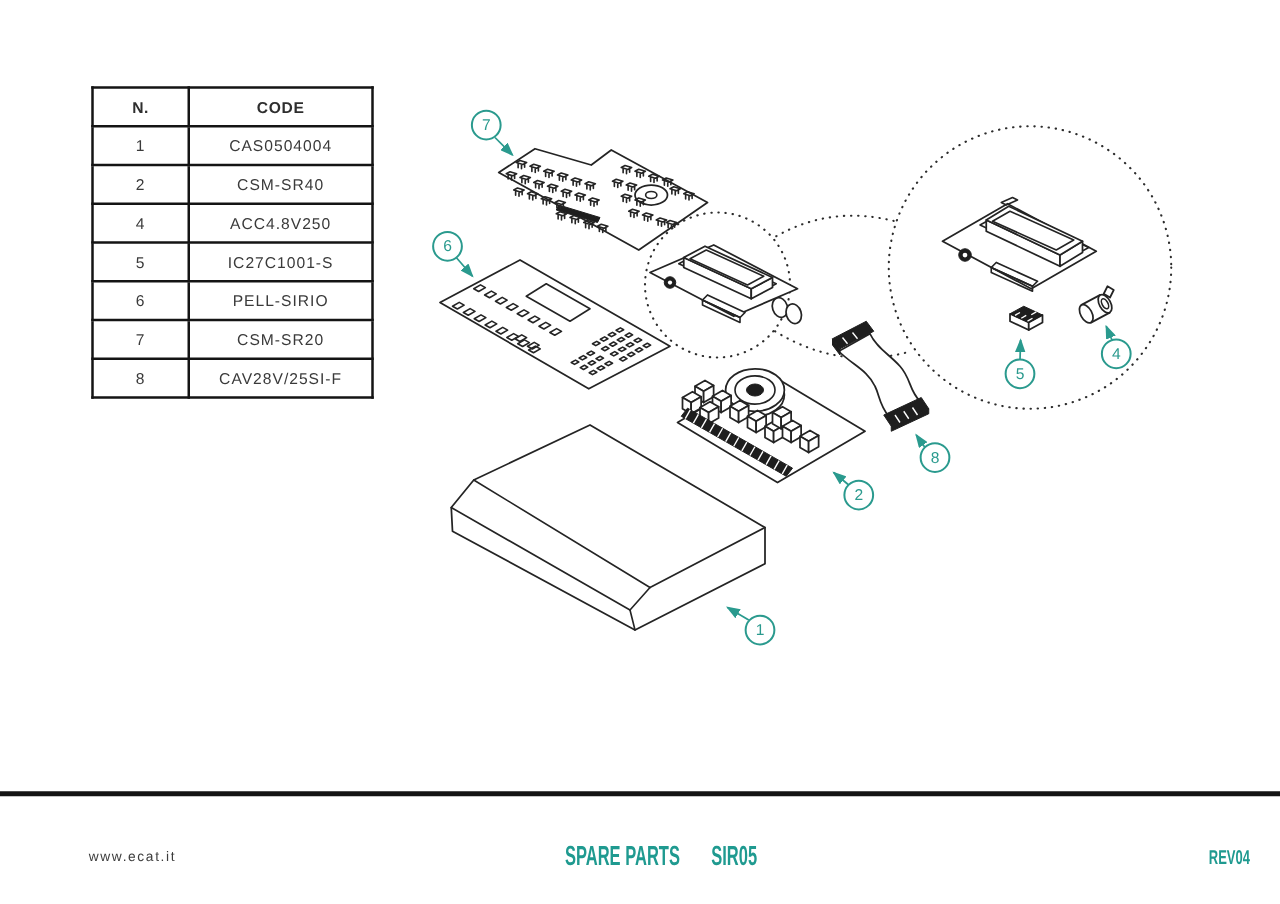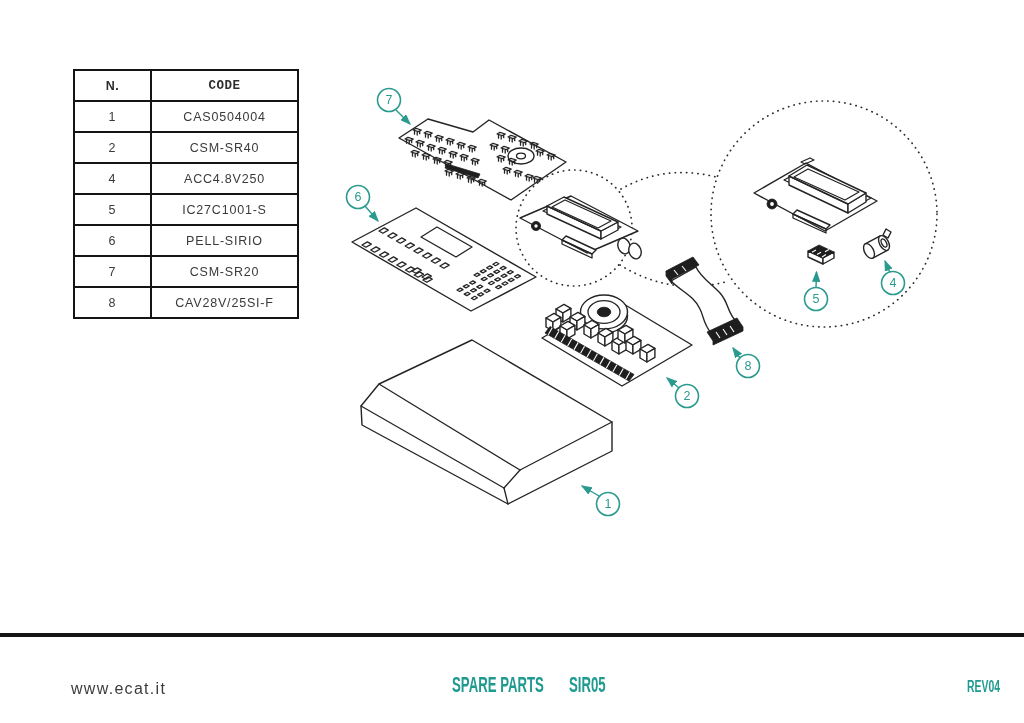--- a/index.html
+++ b/index.html
@@ -4,38 +4,38 @@
 <style>
   html,body{margin:0;padding:0;background:#fff;}
   .page{position:relative;width:1024px;height:723px;background:#ffffff;overflow:hidden;
         font-family:"Liberation Sans",sans-serif;}
   
   .parts-table{position:absolute;left:73px;top:69px;border-collapse:collapse;}
   .parts-table th,.parts-table td{
       border:2px solid #141414;text-align:center;vertical-align:middle;
       color:#2e2e2e;background:#fff;}
   .parts-table th{width:73px;height:27px;font-size:12.5px;font-weight:bold;letter-spacing:.5px;}
-  .parts-table th.col-code{width:143px;font-family:Liberation Mono, monospace;}
+  .parts-table th.col-code{width:143px;}
   .parts-table td{height:27px;font-size:12.5px;letter-spacing:.8px;font-weight:400;color:#3a3a3a;}
   
   .diagram{position:absolute;left:0;top:0;width:1024px;height:723px;}
   .wh{fill:#fff;stroke:#242424;stroke-width:1.4;stroke-linejoin:round;}
   .ln{fill:none;stroke:#242424;stroke-width:1.3;stroke-linejoin:round;stroke-linecap:round;}
   .dk{fill:#1e1e1e;stroke:#1e1e1e;stroke-width:.8;stroke-linejoin:round;}
   .dot{fill:none;stroke:#2c2c2c;stroke-width:1.7;stroke-dasharray:.3 5.4;stroke-linecap:round;}
   .tl{stroke:#2a9a8e;stroke-width:1.4;fill:none;}
   .tlc{fill:#fff;stroke:#2a9a8e;stroke-width:1.6;}
   .tnum{fill:#2a9a8e;font:12.5px "Liberation Sans",sans-serif;}
   .wt{stroke:#fff;stroke-width:1.1;}
   
   .footer-rule{position:absolute;left:0;top:633px;width:1024px;height:4px;background:#141414;}
   .logo{position:absolute;left:53px;top:638px;font-family:"DejaVu Sans",sans-serif;
         font-size:37px;font-weight:800;color:#bf2227;letter-spacing:1px;line-height:1;
         -webkit-text-stroke:1.4px #bf2227;}
-  .logo-url{position:absolute;left:71px;top:680px;font-size:16px;color:#3c3c3c;letter-spacing:1.3px;}
+  .logo-url{position:absolute;left:71px;top:680px;font-size:11px;color:#3c3c3c;letter-spacing:1.3px;}
   .teal-txt{position:absolute;color:#1f9a90;font-weight:bold;transform-origin:left top;white-space:nowrap;}
   .doc-type{left:452px;top:672px;font-size:22px;transform:scaleX(.60);}
   .model{left:569px;top:672px;font-size:22px;transform:scaleX(.60);}
   .revision{left:967px;top:678px;font-size:16px;transform:scaleX(.65);}
 </style>
 </head>
 <body>
 
 <div class="page">
 

